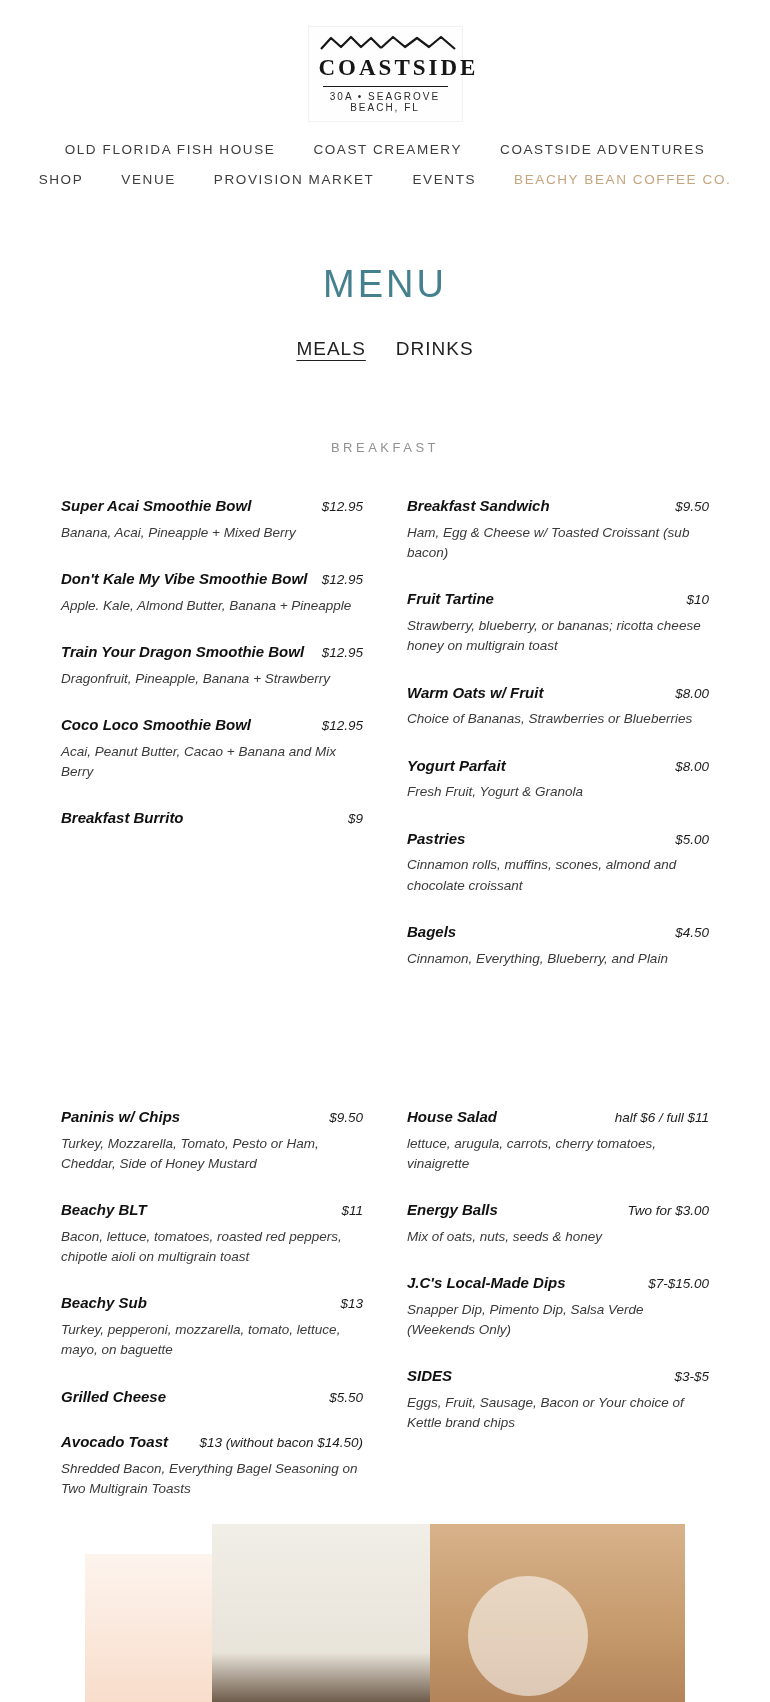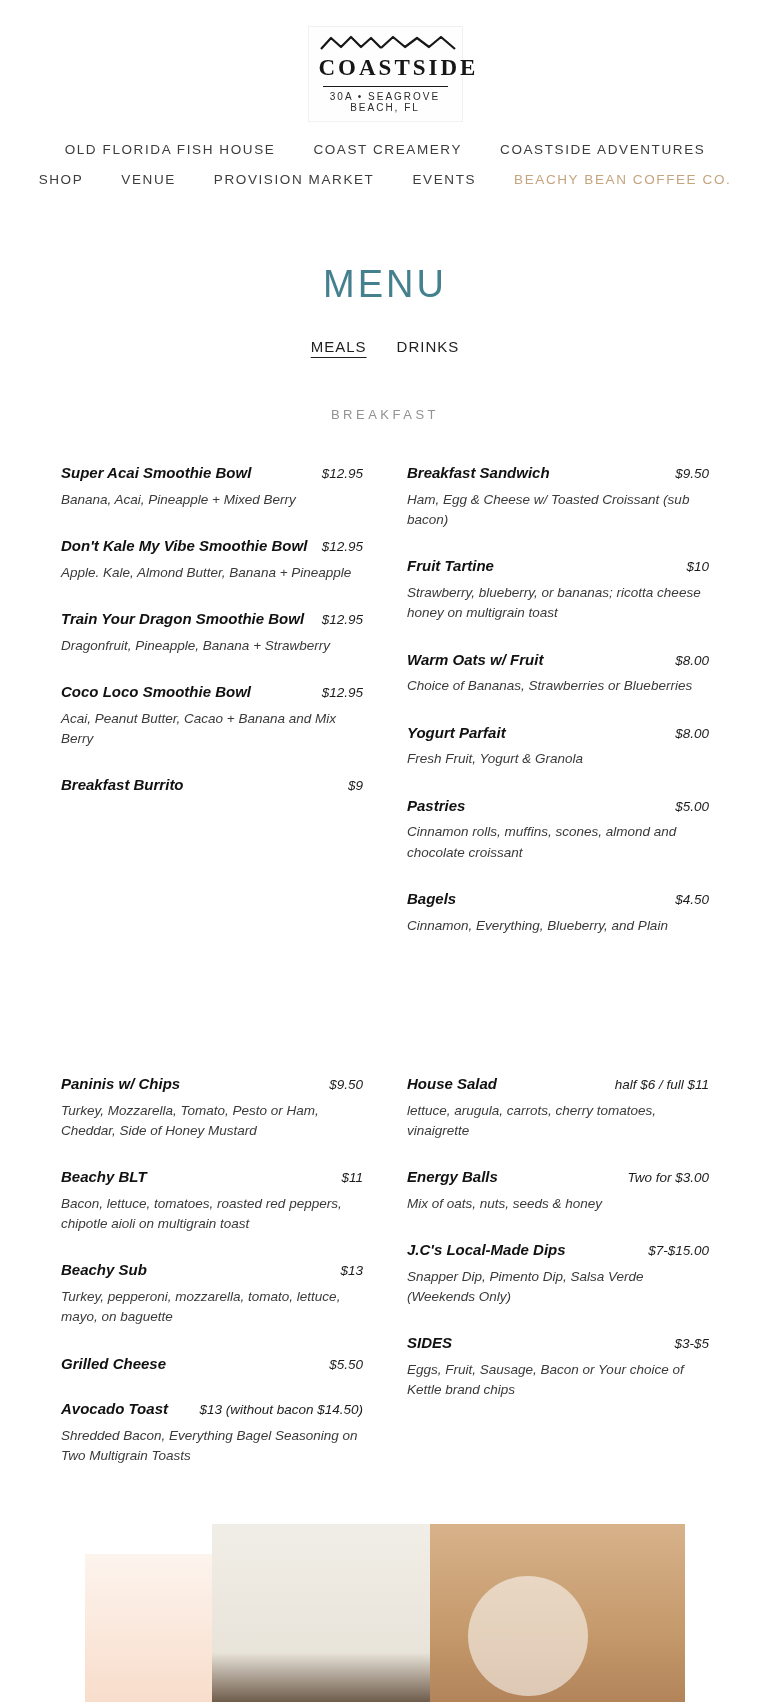--- a/index.html
+++ b/index.html
@@ -18,25 +18,25 @@
   
   .nav { margin-top: 20px; }
   .nav-row { display: flex; justify-content: center; gap: 38px; font-size: 13.5px; letter-spacing: 1.6px; color: #3d3d3d; }
   .nav-row + .nav-row { margin-top: 15px; }
   .nav-item { text-decoration: none; color: #3d3d3d; white-space: nowrap; cursor: pointer; }
   .nav-item.active { color: #c5a47e; }
 
   
   .menu-title { text-align: center; color: #45808f; font-size: 38px; letter-spacing: 3px; font-weight: 400; margin: 76px 0 0; }
 
-  .tabs { display: flex; justify-content: center; gap: 30px; margin-top: 32px; font-size: 15px; letter-spacing: 1px; color: #1f1f1f; }
+  .tabs { display: flex; justify-content: center; gap: 30px; margin-top: 32px; font-size: 19px; letter-spacing: 1px; color: #1f1f1f; }
   .tab { text-decoration: none; color: #1f1f1f; cursor: pointer; }
   .tab.active { text-decoration: underline; text-underline-offset: 5px; }
 
-  .section { margin-top: 52px; }
+  .section { margin-top: 80px; }
   .section + .section { margin-top: 112px; }
   .section-title { text-align: center; color: #929292; letter-spacing: 3.5px; font-size: 13px; font-weight: 400; margin: 0; }
 
   .columns { display: grid; grid-template-columns: 1fr 1fr; column-gap: 44px; width: 648px; margin: 42px auto 0; }
   .col { display: flex; flex-direction: column; font-style: italic; }
 
   .item { margin-bottom: 27px; }
   .item-head { display: flex; justify-content: space-between; align-items: flex-start; gap: 12px; }
   .item-name { font-weight: bold; font-size: 15px; line-height: 1.25; color: #111; }
   .item-price { font-size: 13.5px; color: #1c1c1c; white-space: nowrap; padding-top: 2px; }

